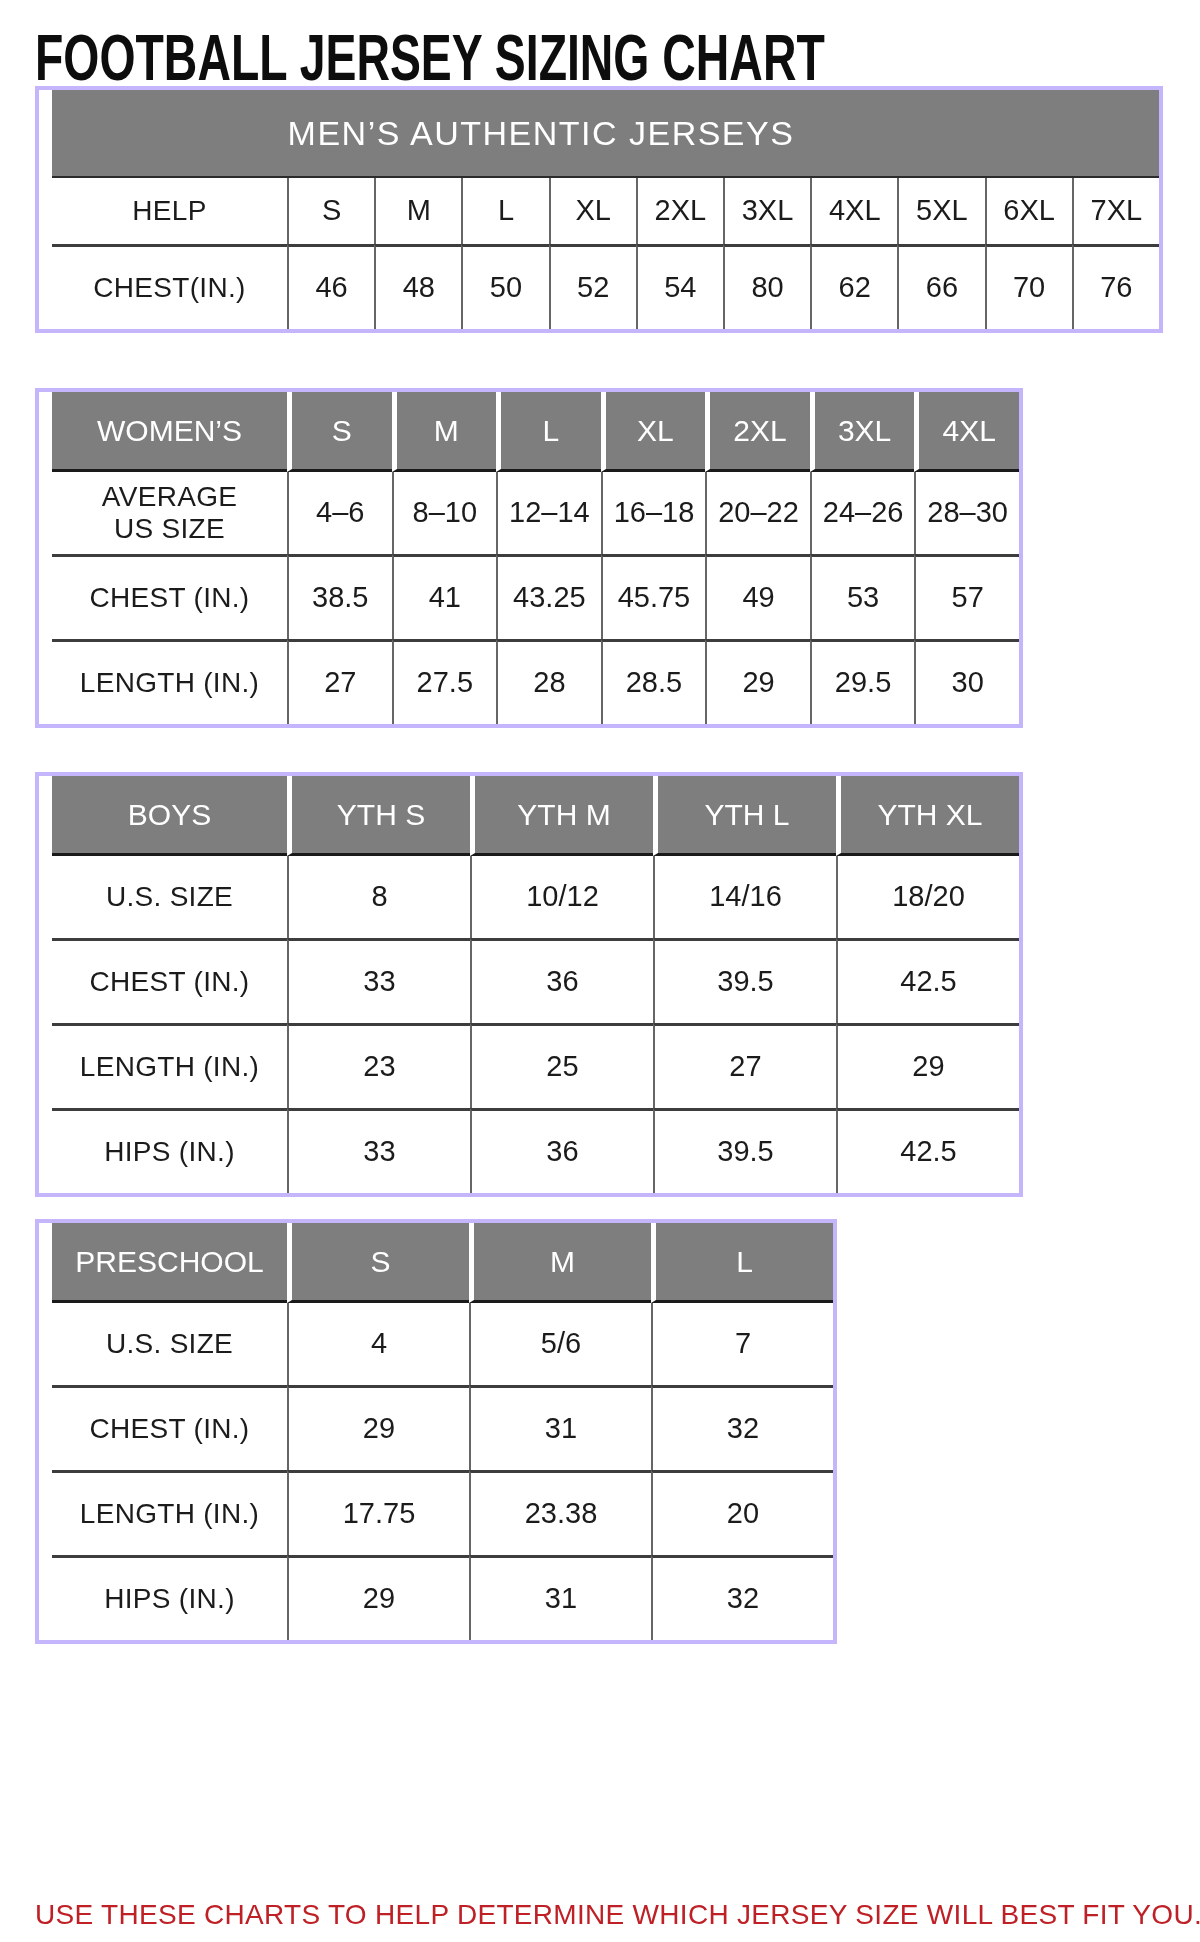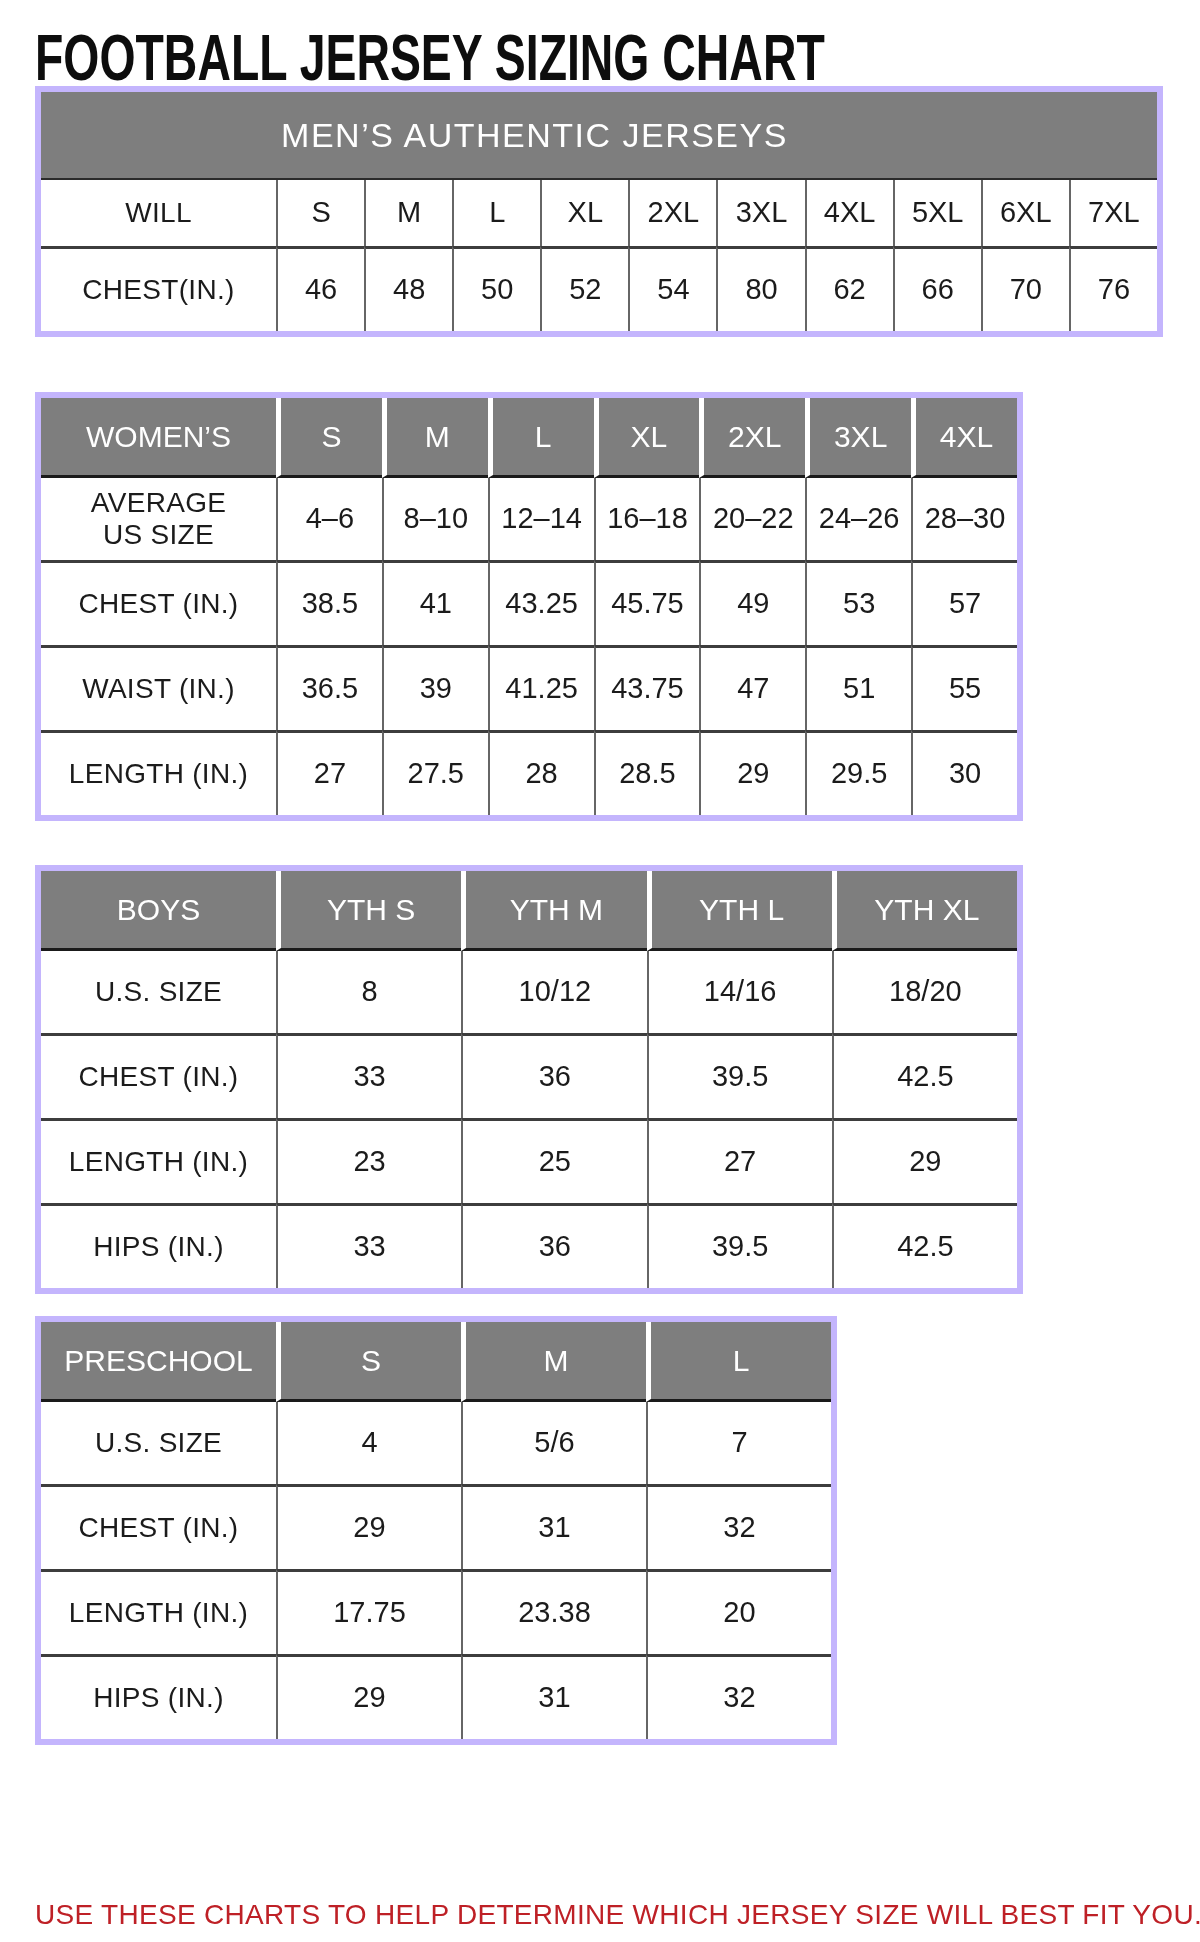--- a/index.html
+++ b/index.html
@@ -37,23 +37,24 @@
     font-size: 28px;
     line-height: 1.06;
     color: var(--red, #be2026);
     letter-spacing: 0.3px;
     margin-bottom: 26px;
   }
   
   table.tbl {
     border-collapse: separate;
     border-spacing: 0;
-    border: 6px solid #c4b5fd;
+    border: 4px solid #c4b5fd;
     table-layout: fixed;
     margin: 0;
+    padding-left: 13px;
   }
   table.mens      { width: 1128px; }
   table.womens    { width: 988px;  margin-top: 55px; }
   table.boys      { width: 988px;  margin-top: 44px; }
   table.preschool { width: 802px;  margin-top: 22px; }
   col.label-col { width: 235px; }
 
   thead th {
     background: var(--gray, #7e7e7e);
     color: var(--header-text, #ffffff);
@@ -122,21 +123,21 @@
           <col>
           <col>
         </colgroup>
         <thead>
           <tr>
             <th class="banner" colspan="11">MEN’S AUTHENTIC JERSEYS</th>
           </tr>
         </thead>
         <tbody>
           <tr>
-            <td class="row-label">WILL</td>
+            <td class="row-label">HELP</td>
             <td>S</td>
             <td>M</td>
             <td>L</td>
             <td>XL</td>
             <td>2XL</td>
             <td>3XL</td>
             <td>4XL</td>
             <td>5XL</td>
             <td>6XL</td>
             <td>7XL</td>
@@ -195,30 +196,20 @@
             <td class="row-label">CHEST (IN.)</td>
             <td>38.5</td>
             <td>41</td>
             <td>43.25</td>
             <td>45.75</td>
             <td>49</td>
             <td>53</td>
             <td>57</td>
           </tr>
           <tr>
-            <td class="row-label">WAIST (IN.)</td>
-            <td>36.5</td>
-            <td>39</td>
-            <td>41.25</td>
-            <td>43.75</td>
-            <td>47</td>
-            <td>51</td>
-            <td>55</td>
-          </tr>
-          <tr>
             <td class="row-label">LENGTH (IN.)</td>
             <td>27</td>
             <td>27.5</td>
             <td>28</td>
             <td>28.5</td>
             <td>29</td>
             <td>29.5</td>
             <td>30</td>
           </tr>
         </tbody>

